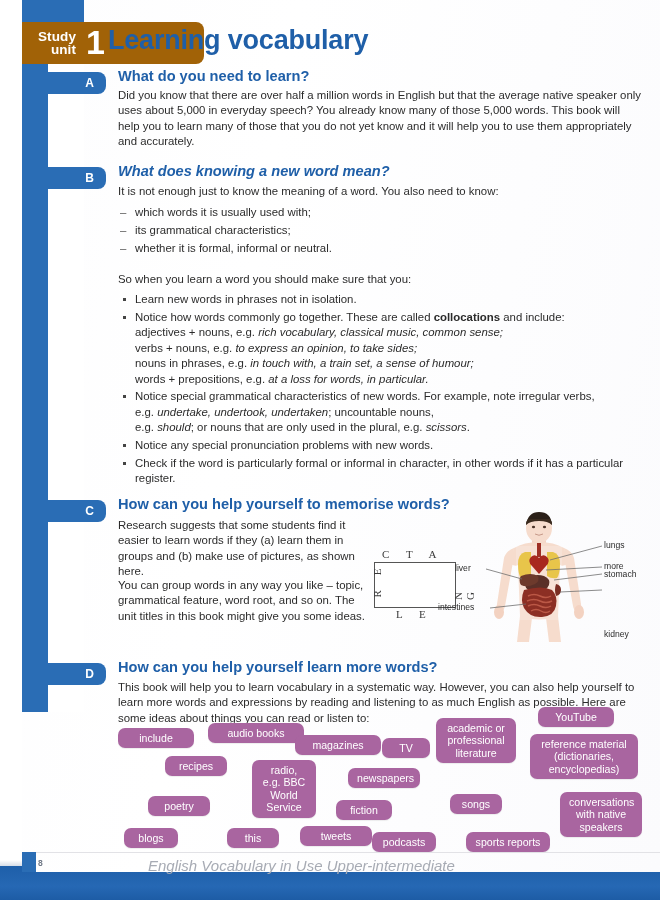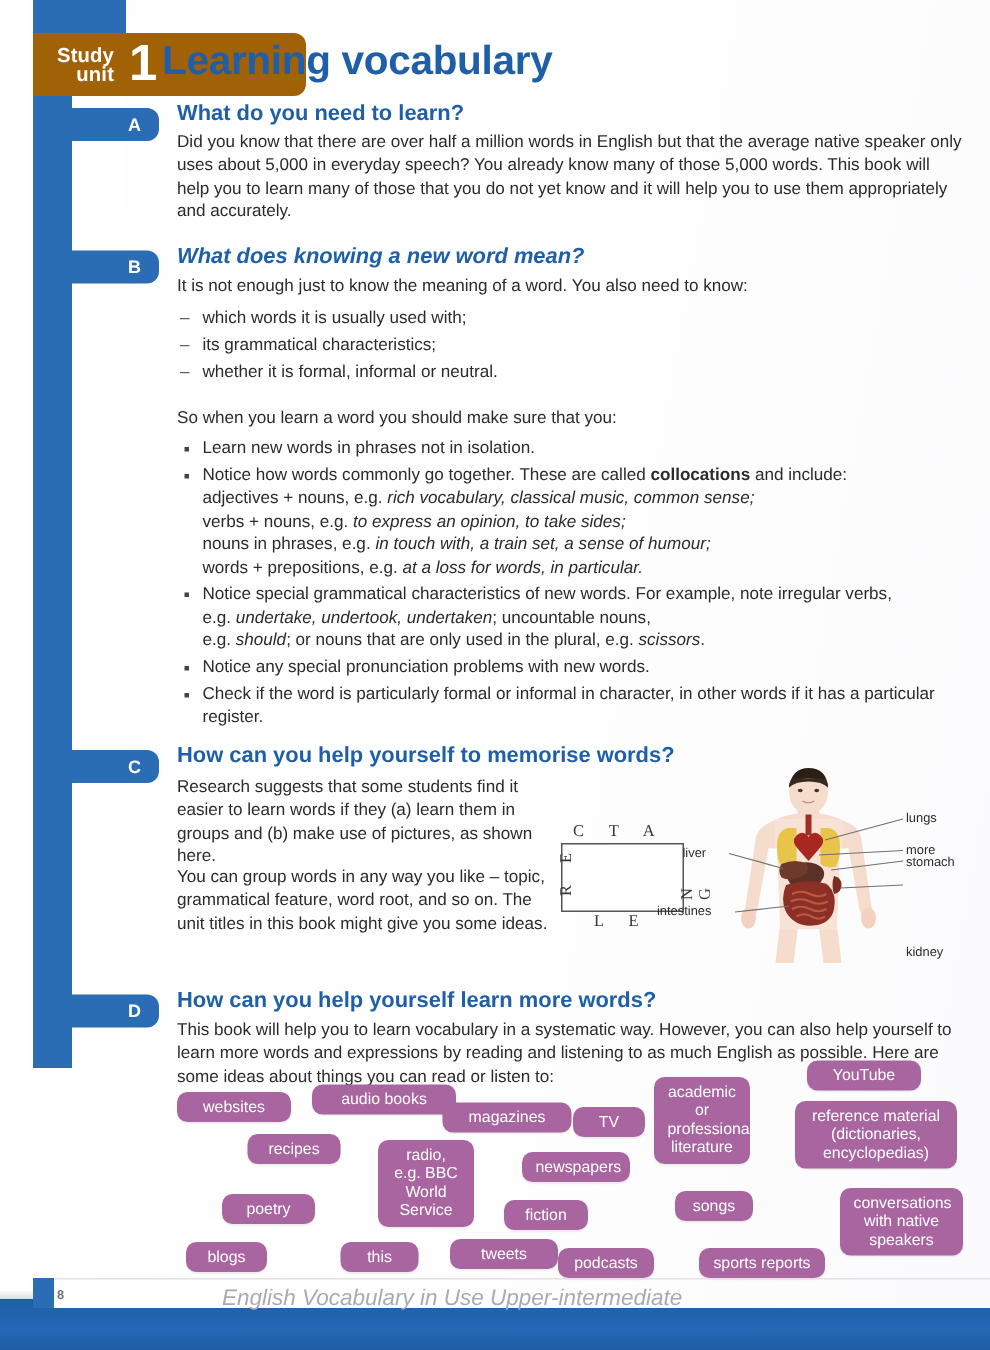--- a/index.html
+++ b/index.html
@@ -421,25 +421,25 @@
     <div class="an-label" style="left:-32px; top:90px;">intestines</div>
   </div>
 
   <div class="sec-tab" style="top:663px;">
     <span>D</span>
   </div>
   <div class="sec-head" style="top:659px;">How can you help yourself learn more words?</div>
   <div class="body-txt" style="top:680px;">This book will help you to learn vocabulary in a systematic way. However, you can also help yourself to learn more words and expressions by reading and listening to as much English as possible. Here are some ideas about things you can read or listen to:</div>
 
   <div class="cloud" id="word-cloud">
-      <div class="bubble" style="left: 8px; top: 22px; width: 76px;">websites</div>
+      <div class="bubble" style="left: 8px; top: 22px; width: 76px;">include</div>
       <div class="bubble" style="left: 98px; top: 17px; width: 96px;">audio books</div>
       <div class="bubble" style="left: 185px; top: 29px; width: 86px;">magazines</div>
       <div class="bubble" style="left: 272px; top: 32px; width: 48px;">TV</div>
-      <div class="bubble" style="left: 326px; top: 12px; width: 64px;">academic or professional literature</div>
+      <div class="bubble" style="left: 326px; top: 12px; width: 80px;">academic or professional literature</div>
       <div class="bubble" style="left: 428px; top: 1px; width: 76px;">YouTube</div>
       <div class="bubble" style="left: 420px; top: 28px; width: 108px;">reference material (dictionaries, encyclopedias)</div>
       <div class="bubble" style="left: 55px; top: 50px; width: 62px;">recipes</div>
       <div class="bubble" style="left: 142px; top: 54px; width: 64px;">radio, e.g. BBC World Service</div>
       <div class="bubble" style="left: 238px; top: 62px; width: 72px;">newspapers</div>
       <div class="bubble" style="left: 38px; top: 90px; width: 62px;">poetry</div>
       <div class="bubble" style="left: 226px; top: 94px; width: 56px;">fiction</div>
       <div class="bubble" style="left: 340px; top: 88px; width: 52px;">songs</div>
       <div class="bubble" style="left: 450px; top: 86px; width: 82px;">conversations with native speakers</div>
       <div class="bubble" style="left: 14px; top: 122px; width: 54px;">blogs</div>

